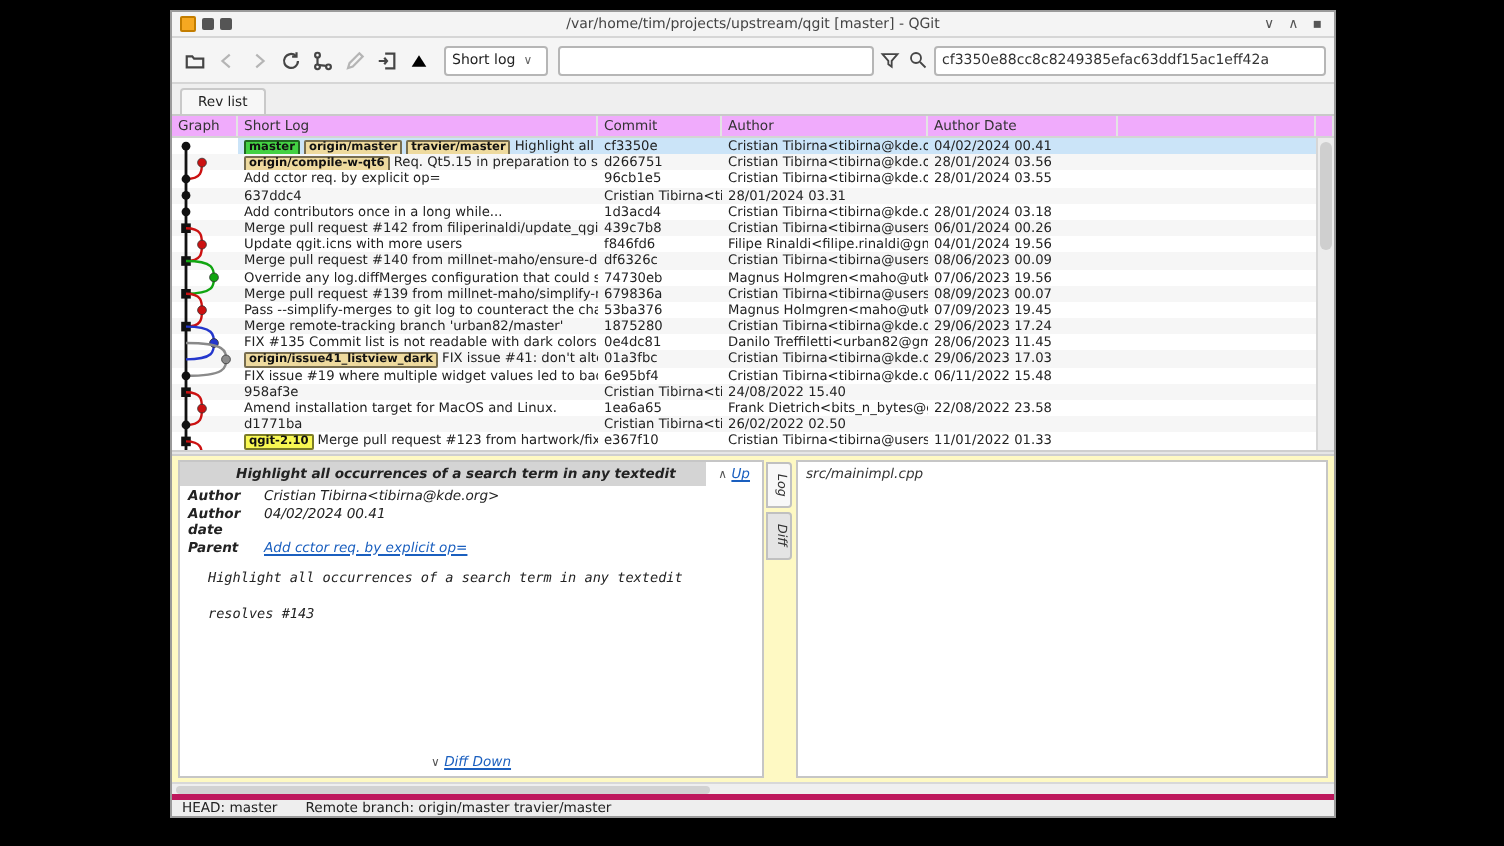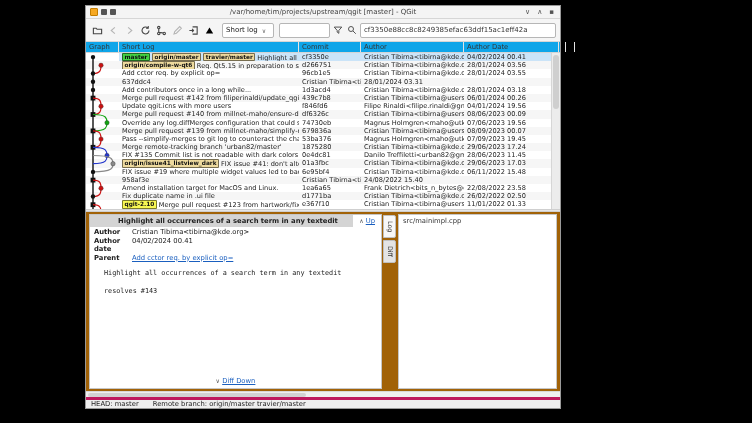--- a/index.html
+++ b/index.html
@@ -1,18 +1,18 @@
 <!DOCTYPE html>
 <html><head>
 <meta charset="utf-8">
 <style>
   * { margin:0; padding:0; box-sizing:border-box; }
   html,body { width:752px; height:423px; background:#000; overflow:hidden;
               font-family:"DejaVu Sans", sans-serif; }
-  #window { position:absolute; left:85px; top:5px; width:476px; height:404px;
+  #window { position:absolute; left:85px; top:5px; width:583px; height:404px;
             background:#efefef; border:1px solid #9a9a9a; display:flex; flex-direction:column; }
 
   
   .titlebar { height:13px; background:#f4f4f4; border-bottom:1px solid #d6d6d6;
               display:flex; align-items:center; font-size:7px; color:#333; }
   .tb-left { display:flex; align-items:center; gap:3px; padding-left:4px; width:60px; }
   .app-icon { width:8px; height:8px; background:#f6a821; border:1px solid #c37d00; border-radius:1px; }
   .tb-mini { width:6px; height:6px; background:#555; border-radius:1px; }
   .tb-title { flex:1; text-align:center; color:#444; white-space:nowrap; overflow:hidden; }
   .tb-controls { display:flex; gap:7px; padding-right:6px; width:60px; justify-content:flex-end;
@@ -38,21 +38,21 @@
   .mini-icon svg { width:10px; height:10px; stroke:#454545; fill:none; stroke-width:1.1; }
 
   
   .tabstrip { height:16px; background:#efefef; border-bottom:1px solid #c9c9c9;
               display:flex; align-items:flex-end; padding-left:4px; }
   .tab { height:13px; background:#f7f7f7; border:1px solid #c9c9c9; border-bottom:none;
          border-radius:2px 2px 0 0; font-size:6.8px; color:#222; padding:0 8px;
          display:flex; align-items:center; }
 
   
-  .tableheader { height:11px; background:#0ea5e9; border-bottom:1px solid #d4d4d4;
+  .tableheader { height:11px; background:#f0abfc; border-bottom:1px solid #d4d4d4;
                  display:grid; grid-template-columns:33px 180px 62px 103px 95px 1fr 9px;
                  font-size:6.8px; color:#333; }
   .tableheader .hc { border-right:1px solid #e3e3e3; padding:1px 3px; white-space:nowrap; overflow:hidden; }
   .rows { position:relative; height:156px; background:#fff; overflow:hidden; }
   .row { display:grid; grid-template-columns:33px 180px 62px 103px 95px 1fr;
          height:8.2px; line-height:8.2px; font-size:6.6px; color:#222; }
   .row.alt { background:#f6f6f6; }
   .cell { position:relative; z-index:2; white-space:nowrap; overflow:hidden; padding:0 3px; }
   .cell.graph { padding:0; }
   .row.sel .cell:not(.graph) { background:#cbe4f8; }
@@ -60,21 +60,21 @@
            border:1px solid rgba(0,0,0,.5); border-radius:1px; padding:0 1.5px; margin-right:2px;
            vertical-align:0.5px; color:#111; }
   #graph-svg { position:absolute; left:0; top:0; z-index:1; pointer-events:none; }
   .vscroll { position:absolute; right:0; top:0; width:9px; height:156px; background:#ececec;
              border-left:1px solid #d6d6d6; z-index:3; }
   .vthumb { position:absolute; left:1px; right:1px; top:2px; height:54px; background:#cfcfcf; border-radius:3px; }
 
   .splitter { height:3px; background:#e6e6e6; border-top:1px solid #cfcfcf; border-bottom:1px solid #cfcfcf; }
 
   
-  .panes { flex:1; display:flex; background:#a16207; overflow:hidden; }
+  .panes { flex:1; display:flex; background:#fef9c3; overflow:hidden;font-style:italic; }
   .detail-pane { width:293px; margin:2px 0 2px 3px; background:#fff; border:1px solid #c6c6c6;
                  font-size:6.8px; color:#222; display:flex; flex-direction:column; overflow:hidden; }
   .detail-top { display:flex; align-items:flex-start; }
   .detail-titlebar { flex:1; background:#d4d4d4; font-weight:bold; padding:2px 4px 2px 28px;
                      font-size:6.8px; white-space:nowrap; overflow:hidden; }
   .up-link { padding:2px 6px; white-space:nowrap; }
   .link { color:#1a5fbf; text-decoration:underline; cursor:pointer; }
   .chev-txt { color:#555; text-decoration:none; font-size:6px; }
   .detail-fields { padding:1px 4px; }
   .dfield { display:flex; line-height:8.5px; }
@@ -174,20 +174,23 @@
     </div>
     <div class="mini-icon">
       <svg viewBox="0 0 12 12">
           <circle cx="4.8" cy="4.8" r="3"></circle>
           <line x1="7.2" y1="7.2" x2="10.5" y2="10.5"></line>
         </svg>
     </div>
     <div class="txt-input sha-box">cf3350e88cc8c8249385efac63ddf15ac1eff42a</div>
   </div>
 
+  <div class="tabstrip">
+    <div class="tab">Rev list</div>
+  </div>
 
   <div class="tableheader" id="table-header">
       <div class="hc">Graph</div>
       <div class="hc">Short Log</div>
       <div class="hc">Commit</div>
       <div class="hc">Author</div>
       <div class="hc">Author Date</div>
       <div class="hc"></div>
       <div class="hc"></div>
     </div>
@@ -361,21 +364,20 @@
       <div class="row">
         <div class="cell graph"></div>
         <div class="cell">Amend installation target for MacOS and Linux.</div>
         <div class="cell">1ea6a65</div>
         <div class="cell">Frank Dietrich&lt;bits_n_bytes@gmx...</div>
         <div class="cell">22/08/2022 23.58</div>
         <div class="cell"></div>
       </div>
       <div class="row alt">
         <div class="cell graph"></div>
-        <div class="cell">Fix duplicate name in .ui file</div>
         <div class="cell">d1771ba</div>
         <div class="cell">Cristian Tibirna&lt;tibirna@kde.org&gt;</div>
         <div class="cell">26/02/2022 02.50</div>
         <div class="cell"></div>
       </div>
       <div class="row">
         <div class="cell graph"></div>
         <div class="cell"><span class="badge" style="background: rgb(248, 248, 82);">qgit-2.10</span>Merge pull request #123 from hartwork/fix-version-string</div>
         <div class="cell">e367f10</div>
         <div class="cell">Cristian Tibirna&lt;tibirna@users.not...</div>

